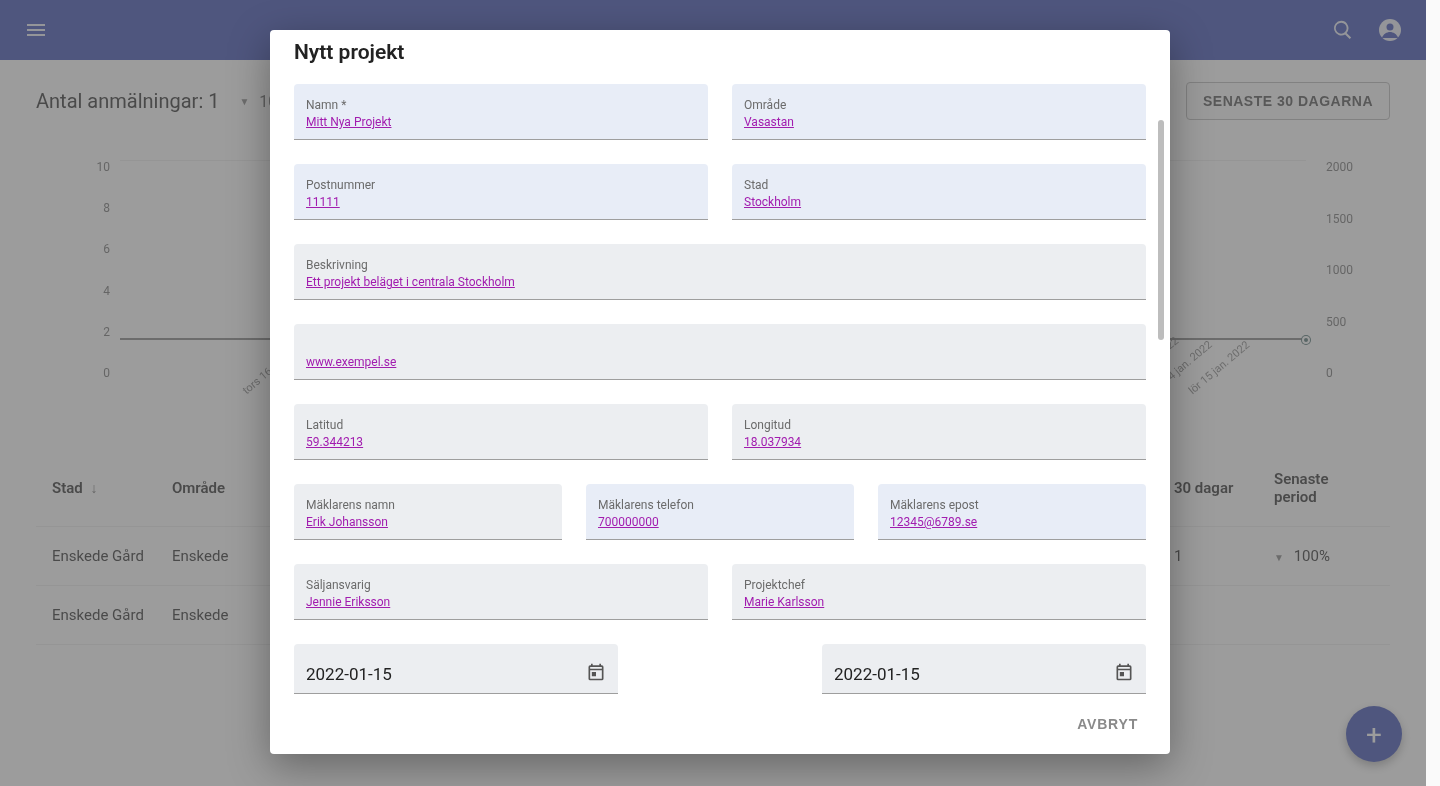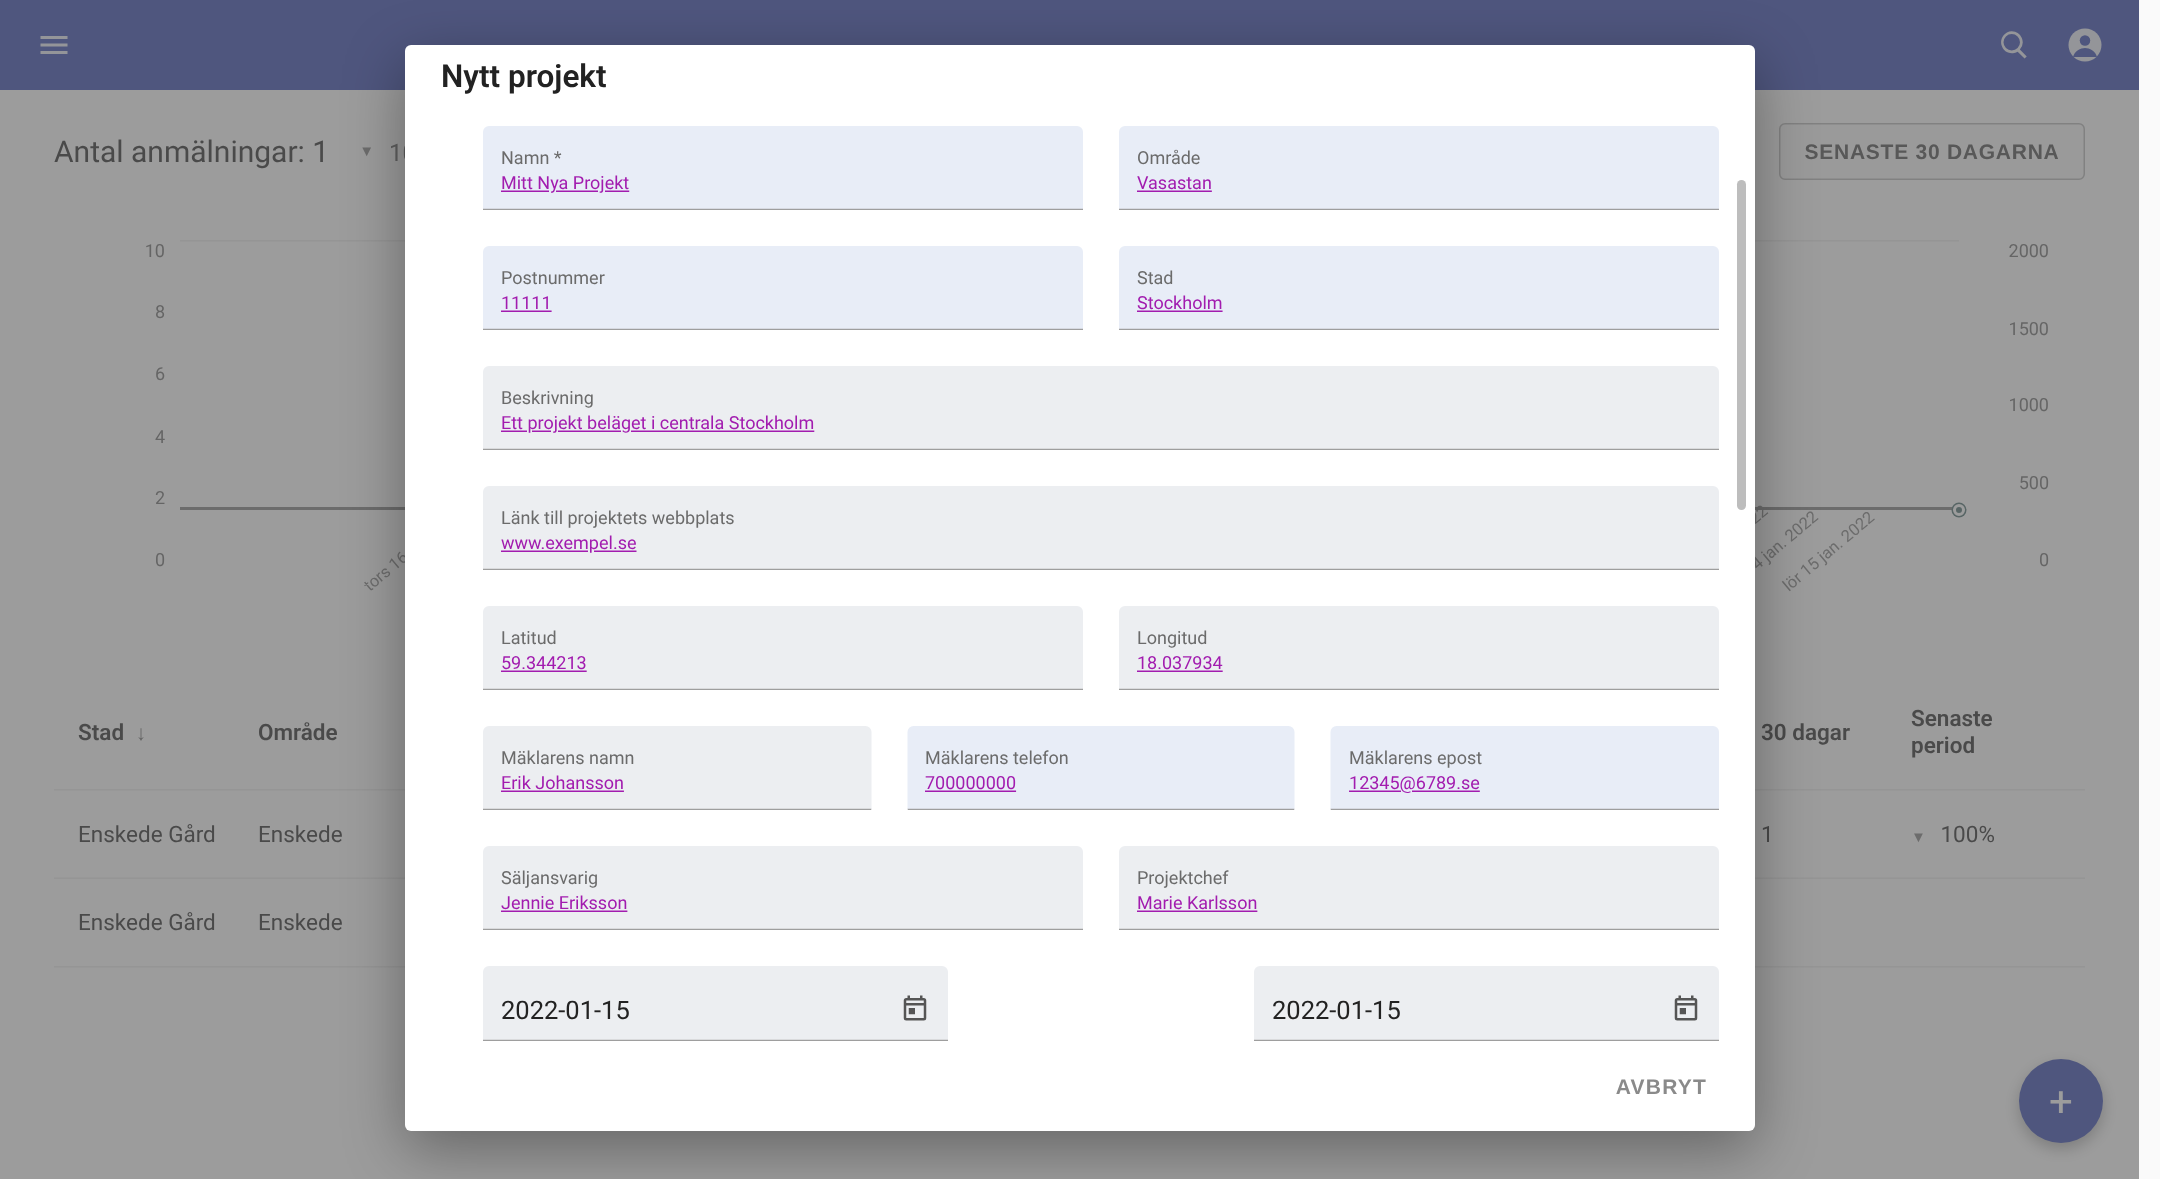--- a/index.html
+++ b/index.html
@@ -41,21 +41,21 @@
     width: 8px; height: 8px; border-radius: 50%; background: #577;
     border: 2px solid #fff; box-shadow: 0 0 0 1px #577;
   }
   .yaxis-left, .yaxis-right {
     position: absolute; top: 40px; height: 220px; display: flex;
     flex-direction: column; justify-content: space-between;
     font-size: 12px; color: #777;
   }
   .yaxis-left { left: 80px; text-align: right; width: 30px; }
   .yaxis-right { right: 60px; text-align: left; width: 40px; }
-  .yaxis-right div { text-align: right; }
+  .yaxis-right div { text-align: left; }
   .xaxis {
     position: absolute; left: 120px; right: 120px; bottom: -20px;
     display: flex; justify-content: space-between;
   }
   .xlabel {
     font-size: 11px; color: #888; transform: rotate(-40deg);
     transform-origin: top left; white-space: nowrap; width: 0;
   }
 
   .table {
@@ -93,21 +93,21 @@
   }
   .dialog-title { font-size: 21px; font-weight: 600; padding: 10px 24px 20px 24px; color: #222; }
   .scrollbar {
     position: absolute; right: 6px; top: 90px; width: 6px; height: 220px;
     background: #bdbdbd; border-radius: 3px;
   }
   .dialog-body {
     flex: 1; overflow: hidden; padding: 0 24px;
     display: flex; flex-direction: column; gap: 24px;
   }
-  .row { display: flex; gap: 24px; margin-left: 28px; }
+  .row { display: flex; gap: 24px; }
   .row.three > * { flex: 1 1 0; min-width: 0; }
   .row.two > * { flex: 1 1 0; min-width: 0; }
   .row.full > * { width: 100%; }
 
   .field {
     background: #eceef1; border-bottom: 1px solid #9e9e9e;
     padding: 8px 12px 6px 12px; border-radius: 4px 4px 0 0;
     position: relative; min-height: 56px;
     display: flex; flex-direction: column; justify-content: flex-end;
   }
@@ -294,21 +294,20 @@
 
       <div class="row full">
         <div class="field">
           <label>Beskrivning</label>
           <div class="value">Ett projekt beläget i centrala Stockholm</div>
         </div>
       </div>
 
       <div class="row full">
         <div class="field">
-          <label>Länk till projektets webbplats</label>
           <div class="value">www.exempel.se</div>
         </div>
       </div>
 
       <div class="row two">
         <div class="field">
           <label>Latitud</label>
           <div class="value">59.344213</div>
         </div>
         <div class="field">

